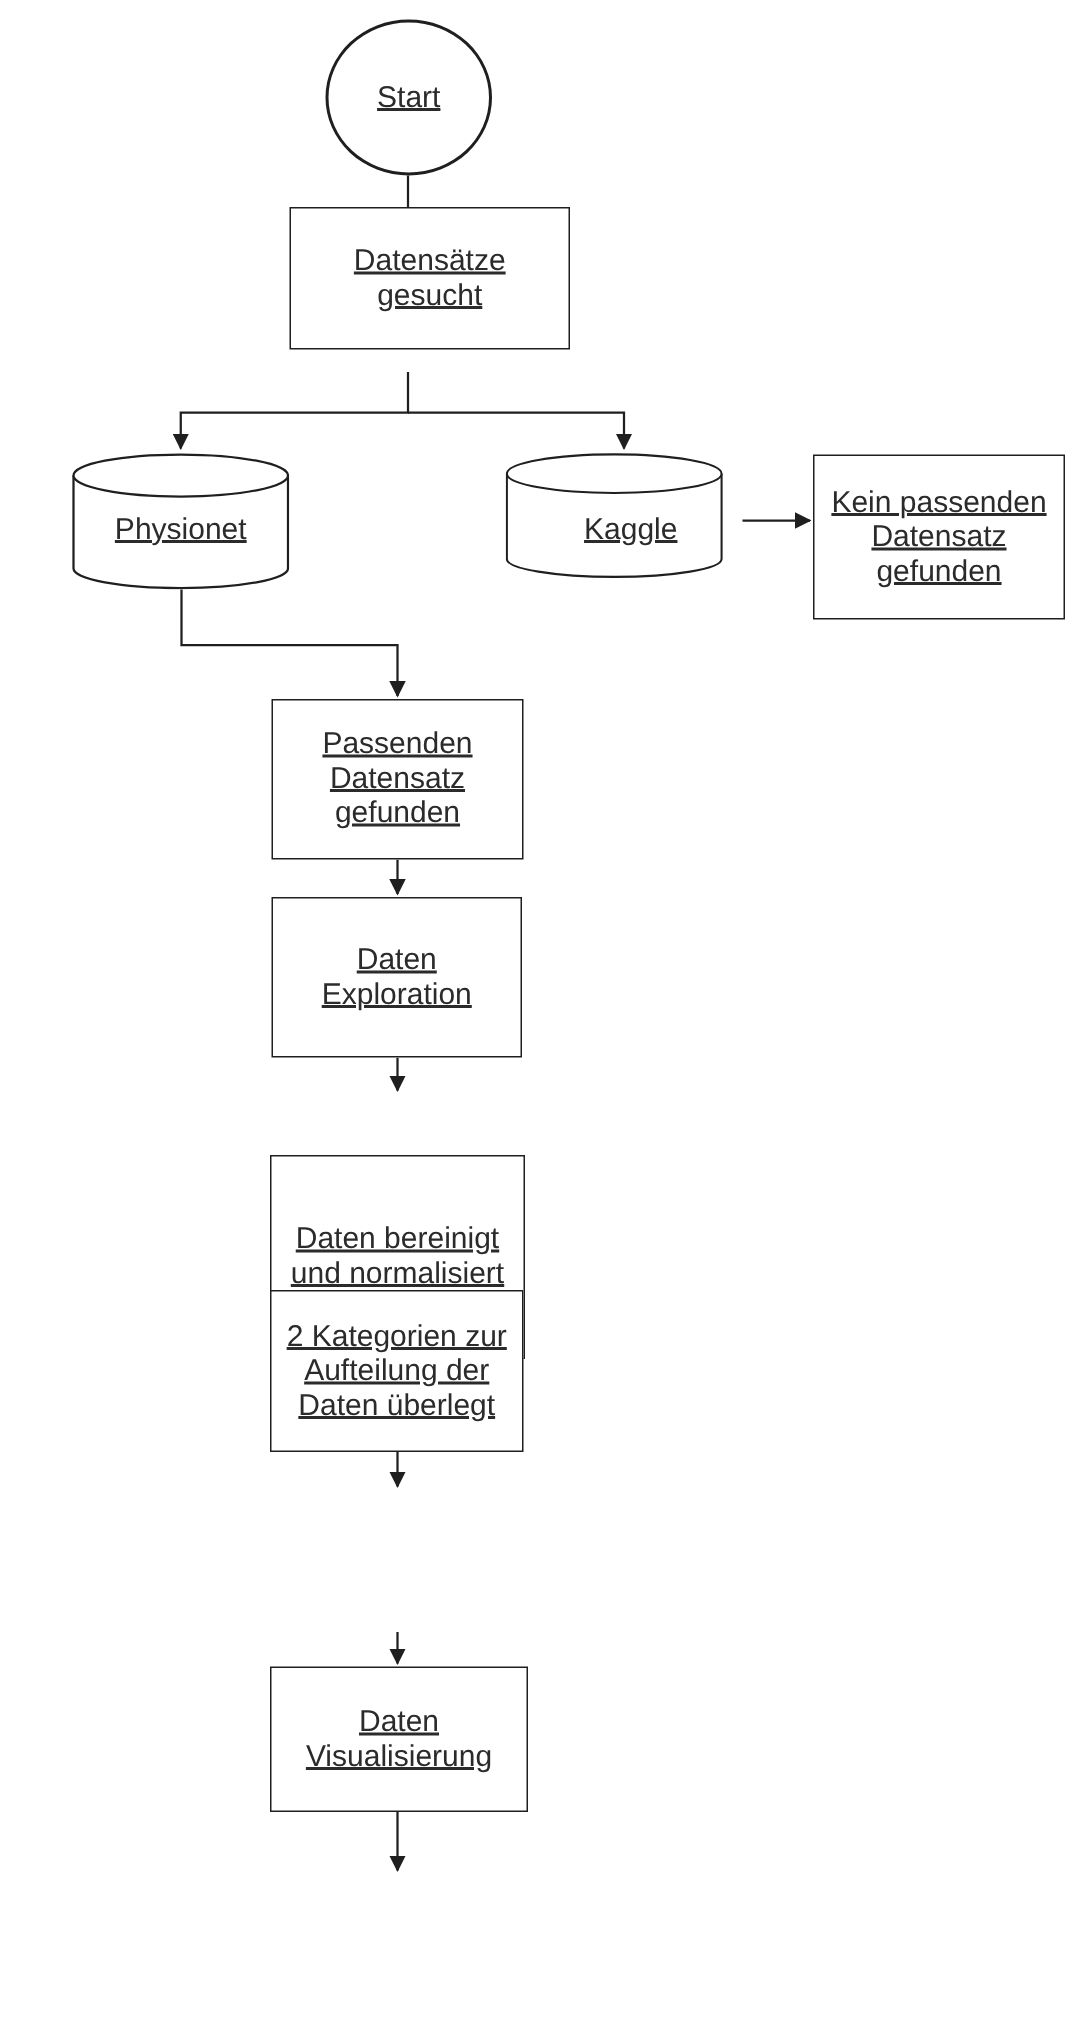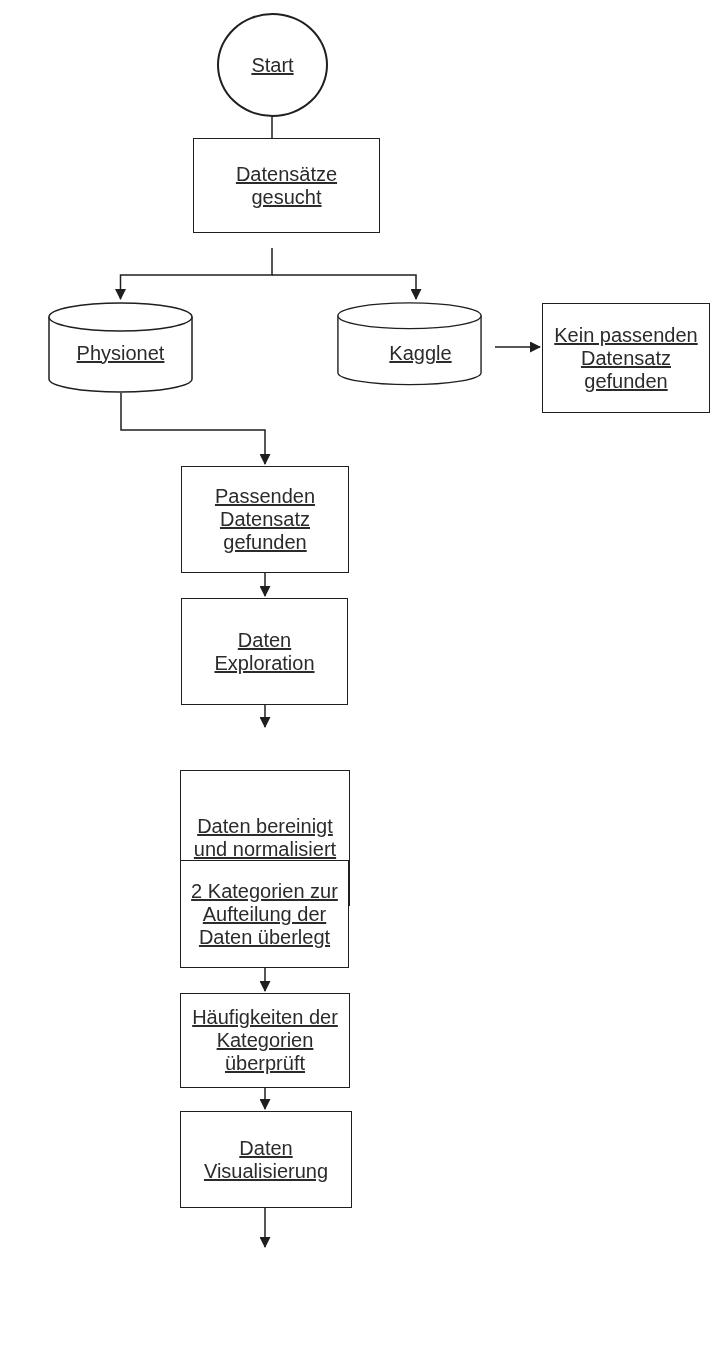--- a/index.html
+++ b/index.html
@@ -136,25 +136,20 @@
     <span class="label">Daten bereinigt
 und normalisiert</span>
   </div>
 
   <div class="node process" style="left:180px; top:860px; width:169px; height:108px;">
     <span class="label">2 Kategorien zur
 Aufteilung der
 Daten überlegt</span>
   </div>
 
-  <div class="node process" style="left:180px; top:993px; width:170px; height:95px;">
-    <span class="label">Häufigkeiten der
-Kategorien
-überprüft</span>
-  </div>
 
   <div class="node process" style="left:180px; top:1111px; width:172px; height:97px;">
     <span class="label">Daten
 Visualisierung</span>
   </div>
 
 
 </div>
 
 </body></html>

